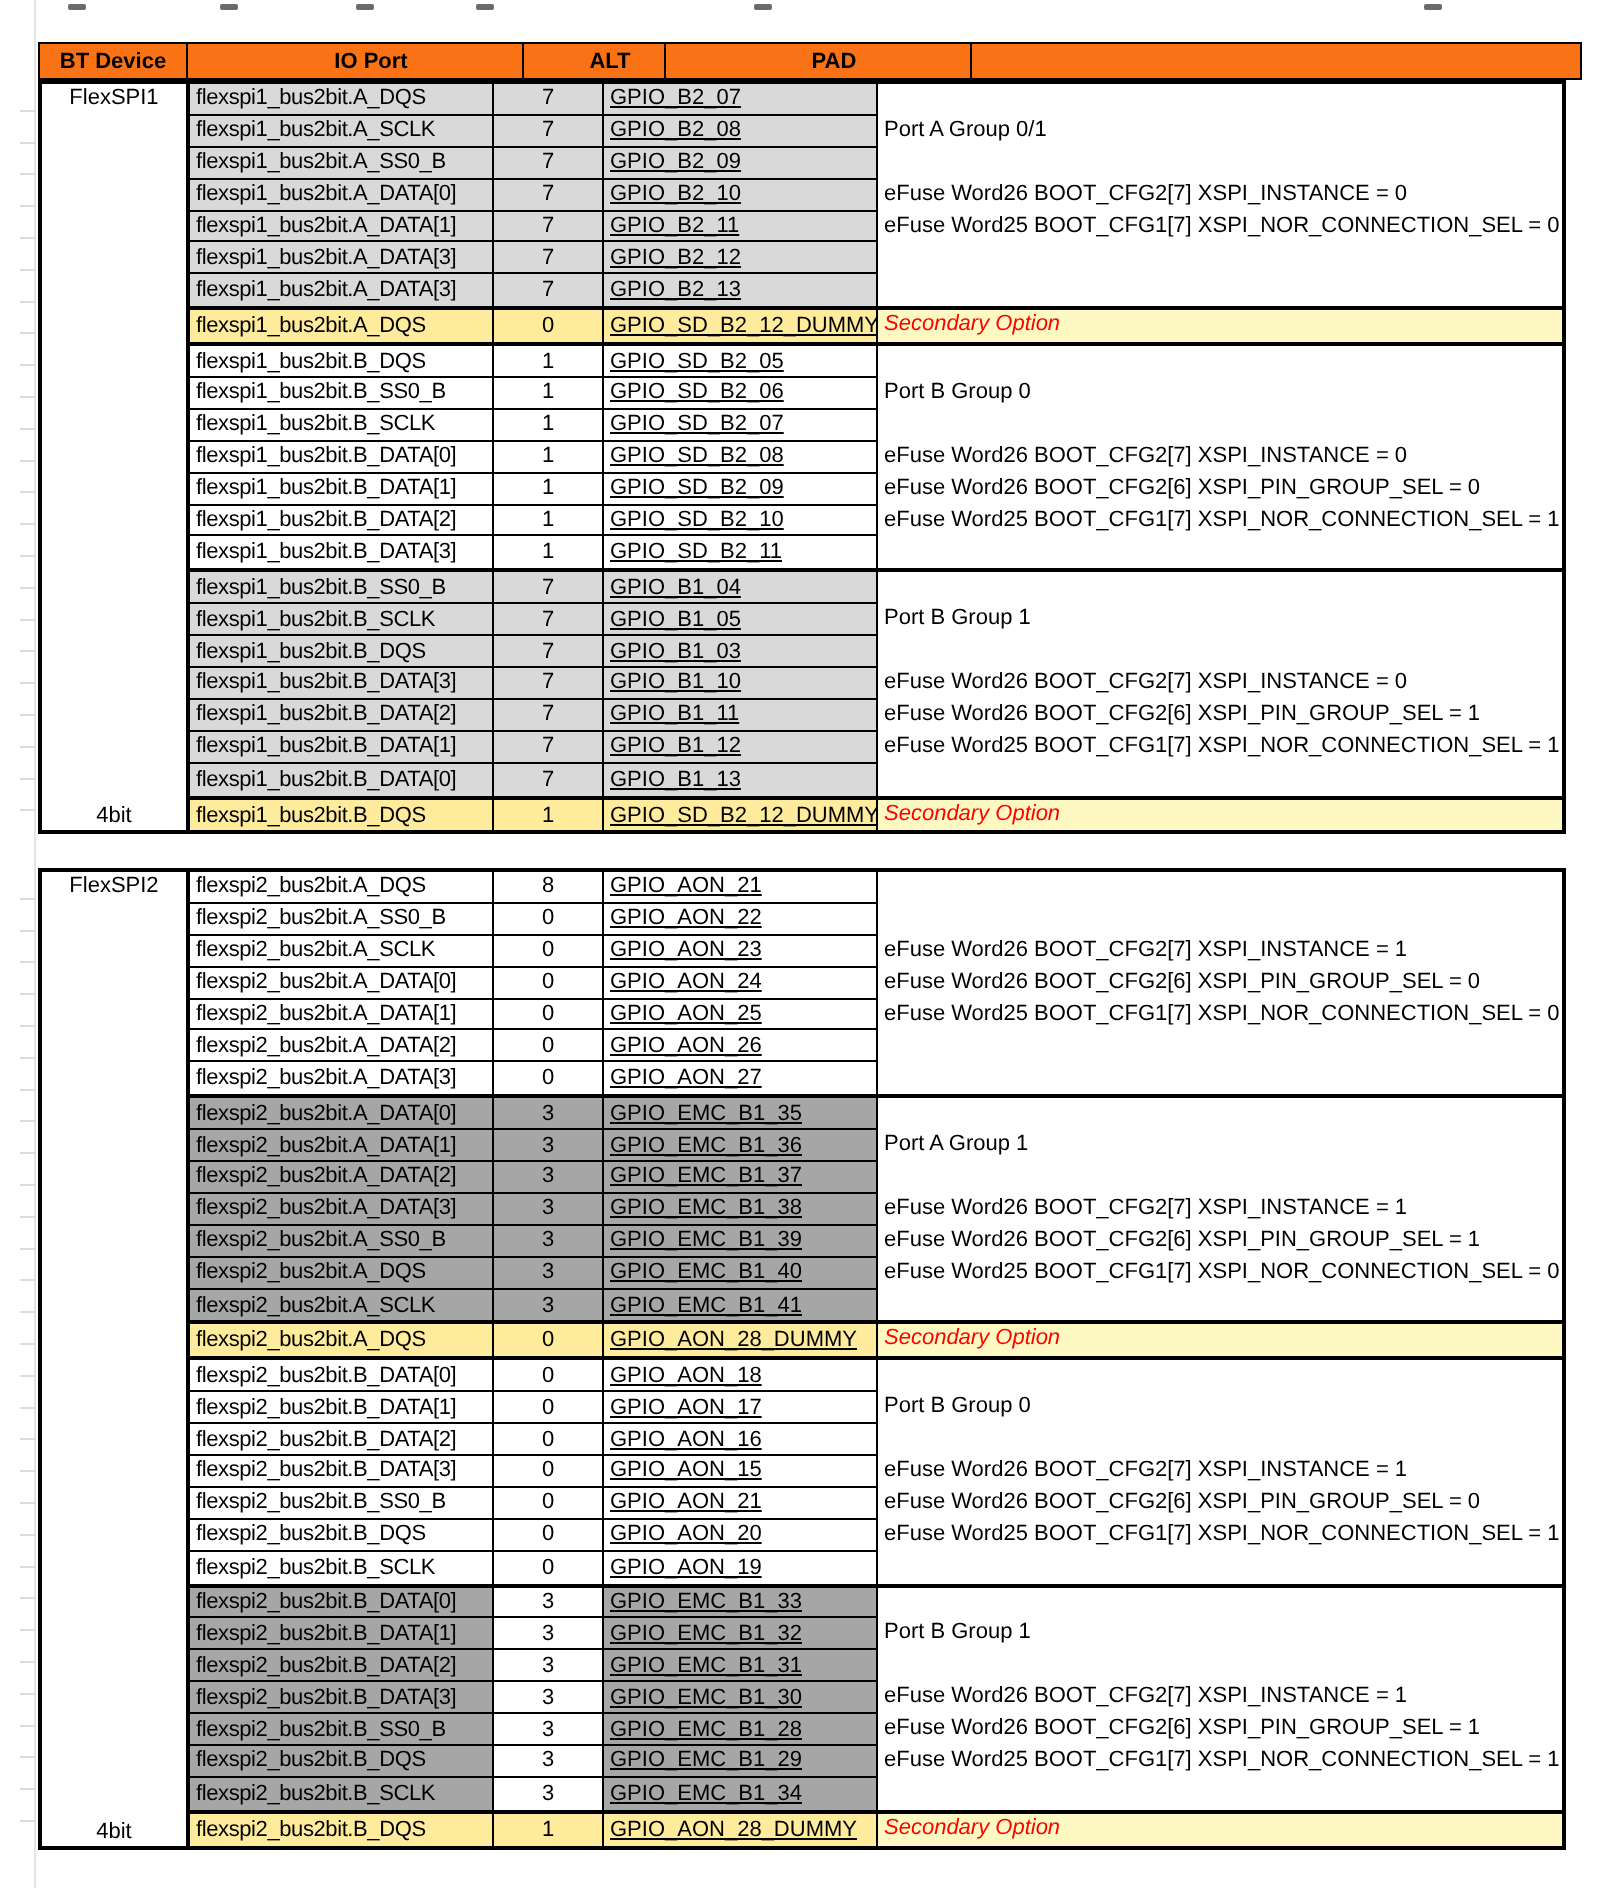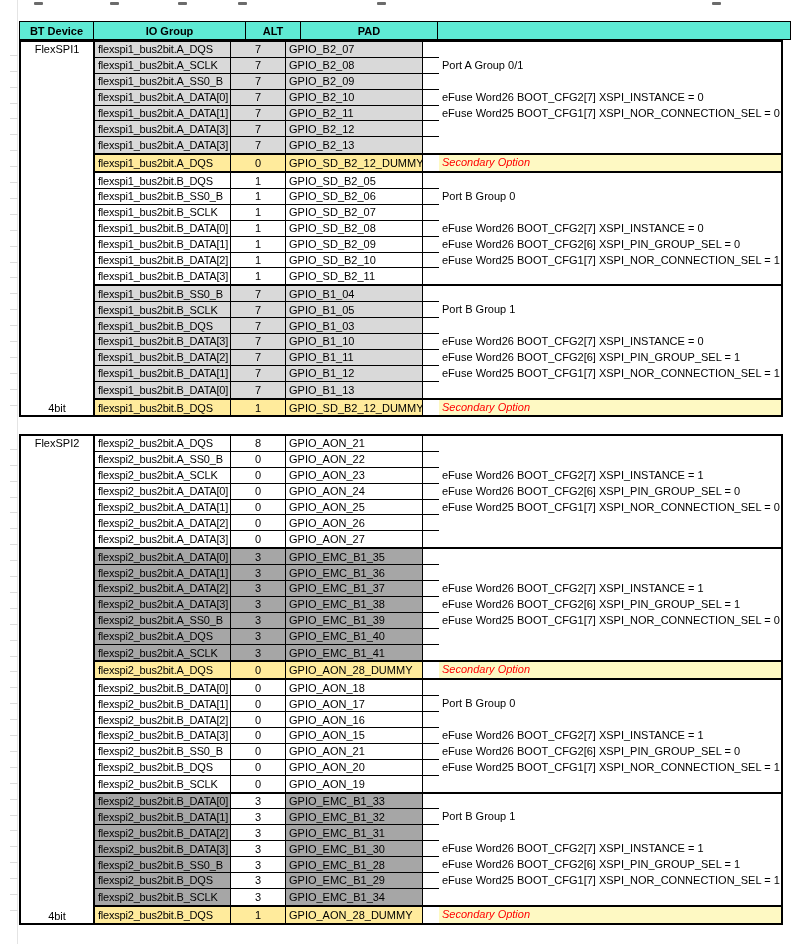--- a/index.html
+++ b/index.html
@@ -15,21 +15,21 @@
   .margin-vline{ position:absolute; left:17px; top:0; width:1px; height:944px; background:#e4e4e4; }
   .margin-ticks{
     position:absolute; left:10px; width:8px; background:
     repeating-linear-gradient(to bottom, transparent 0, transparent 14.9px, #dcdcdc 14.9px, #dcdcdc 15.9px);
   }
   .artifact{ position:absolute; top:2px; height:3px; width:9px; background:#6b6b6b; border-radius:1px; }
 
   
   .thead{
     position:absolute; left:19px; top:21px; width:772px; height:19px;
-    display:flex; background:#5eead4; border:1px solid #000; box-sizing:border-box;
+    display:flex; background:#f97316; border:1px solid #000; box-sizing:border-box;gap:16px;
   }
   .hcell{
     box-sizing:border-box; border-right:1px solid #000;
     display:flex; align-items:center; justify-content:center;
     font-size:11px; font-weight:bold; white-space:nowrap; overflow:hidden;
   }
   .hcell.h-bt{ width:74px; }
   .hcell.h-io{ width:152px; }
   .hcell.h-alt{ width:55px; }
   .hcell.h-pad{ width:137px;text-align:center; }
@@ -54,22 +54,22 @@
   .rows-col{ width:344px; }
   .row{ display:flex; height:var(--rh); box-sizing:border-box; border-bottom:1px solid #000; }
   .row:last-child{ border-bottom:none; }
   .cell{
     box-sizing:border-box; border-right:1px solid #000;
     display:flex; align-items:center;
     font-size:11px; white-space:nowrap; overflow:hidden;
     padding-left:3px; background:#fff;
   }
   .cell.alt{ width:55px; justify-content:center; padding-left:0; }
-  .cell.io-func{ width:136px; letter-spacing:-0.2px; }
-  .cell.pad{ width:137px; }
+  .cell.io-func{ width:152px; letter-spacing:-0.2px; }
+  .cell.pad{ width:137px;text-decoration:underline; }
 
   .comments{ flex:1; display:flex; flex-direction:column; background:#fff; overflow:hidden; }
   .cline{
     height:var(--rh); line-height:var(--rh);
     font-size:11px; padding-left:3px; white-space:nowrap; overflow:hidden;
   }
   .sec-text{ color:#ff0000; }
 
   
   .section.gray .cell{ background:#d9d9d9; }
@@ -89,21 +89,21 @@
   <div class="margin-ticks" style="top:434px; height:492px;"></div>
   <div class="artifact" style="left:34px;"></div>
   <div class="artifact" style="left:110px;"></div>
   <div class="artifact" style="left:178px;"></div>
   <div class="artifact" style="left:238px;"></div>
   <div class="artifact" style="left:377px;"></div>
   <div class="artifact" style="left:712px;"></div>
 
   <div class="thead">
     <div class="hcell h-bt">BT Device</div>
-    <div class="hcell h-io">IO Group</div>
+    <div class="hcell h-io">IO Port</div>
     <div class="hcell h-alt">ALT</div>
     <div class="hcell h-pad">PAD</div>
   </div>
 
   <div class="tbody t1">
     <div class="bt-col">
       <span>FlexSPI1</span>
       <span>4bit</span>
     </div>
     <div class="sections-col">
@@ -363,20 +363,21 @@
               <div class="cell pad">GPIO_EMC_B1_40</div>
             </div>
             <div class="row">
               <div class="cell io-func">flexspi2_bus2bit.A_SCLK</div>
               <div class="cell alt">3</div>
               <div class="cell pad">GPIO_EMC_B1_41</div>
             </div>
           </div>
           <div class="comments">
             <div class="cline"></div>
+            <div class="cline">Port A Group 1</div>
             <div class="cline"></div>
             <div class="cline">eFuse Word26 BOOT_CFG2[7] XSPI_INSTANCE = 1</div>
             <div class="cline">eFuse Word26 BOOT_CFG2[6] XSPI_PIN_GROUP_SEL = 1</div>
             <div class="cline">eFuse Word25 BOOT_CFG1[7] XSPI_NOR_CONNECTION_SEL = 0</div>
             <div class="cline"></div>
           </div>
         </div>
         <div class="section secondary bt2">
           <div class="rows-col">
             <div class="row">

